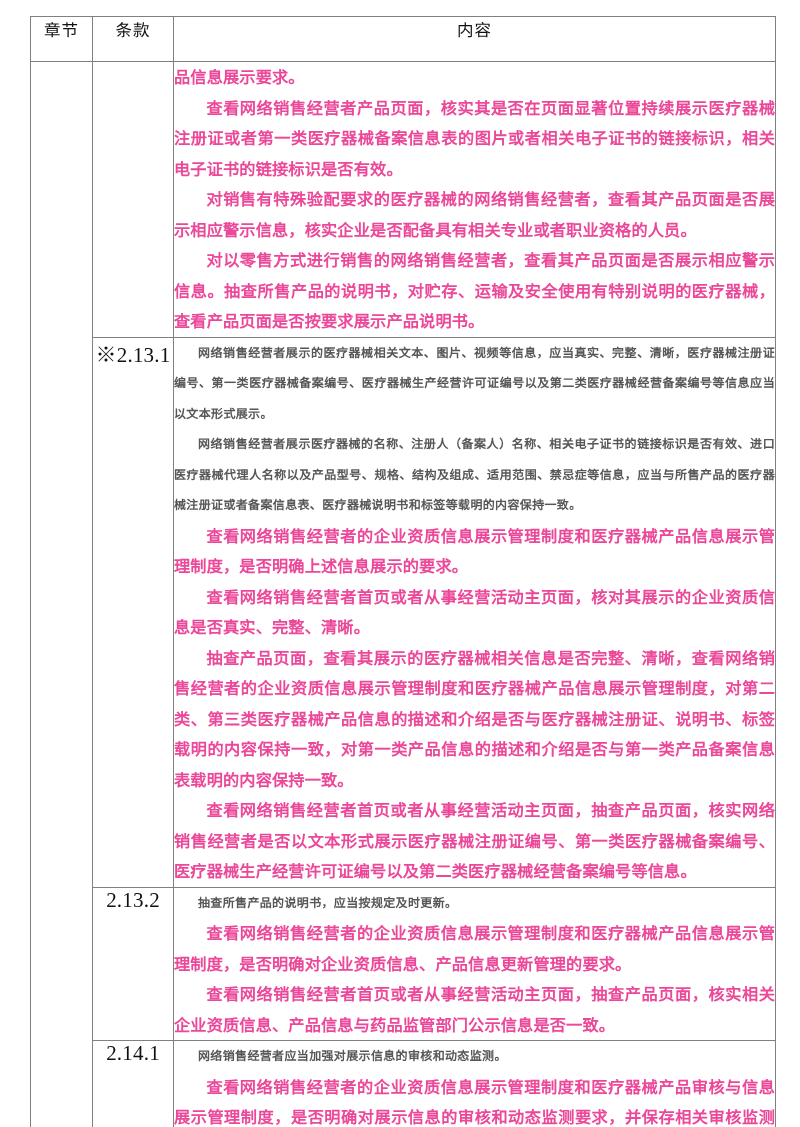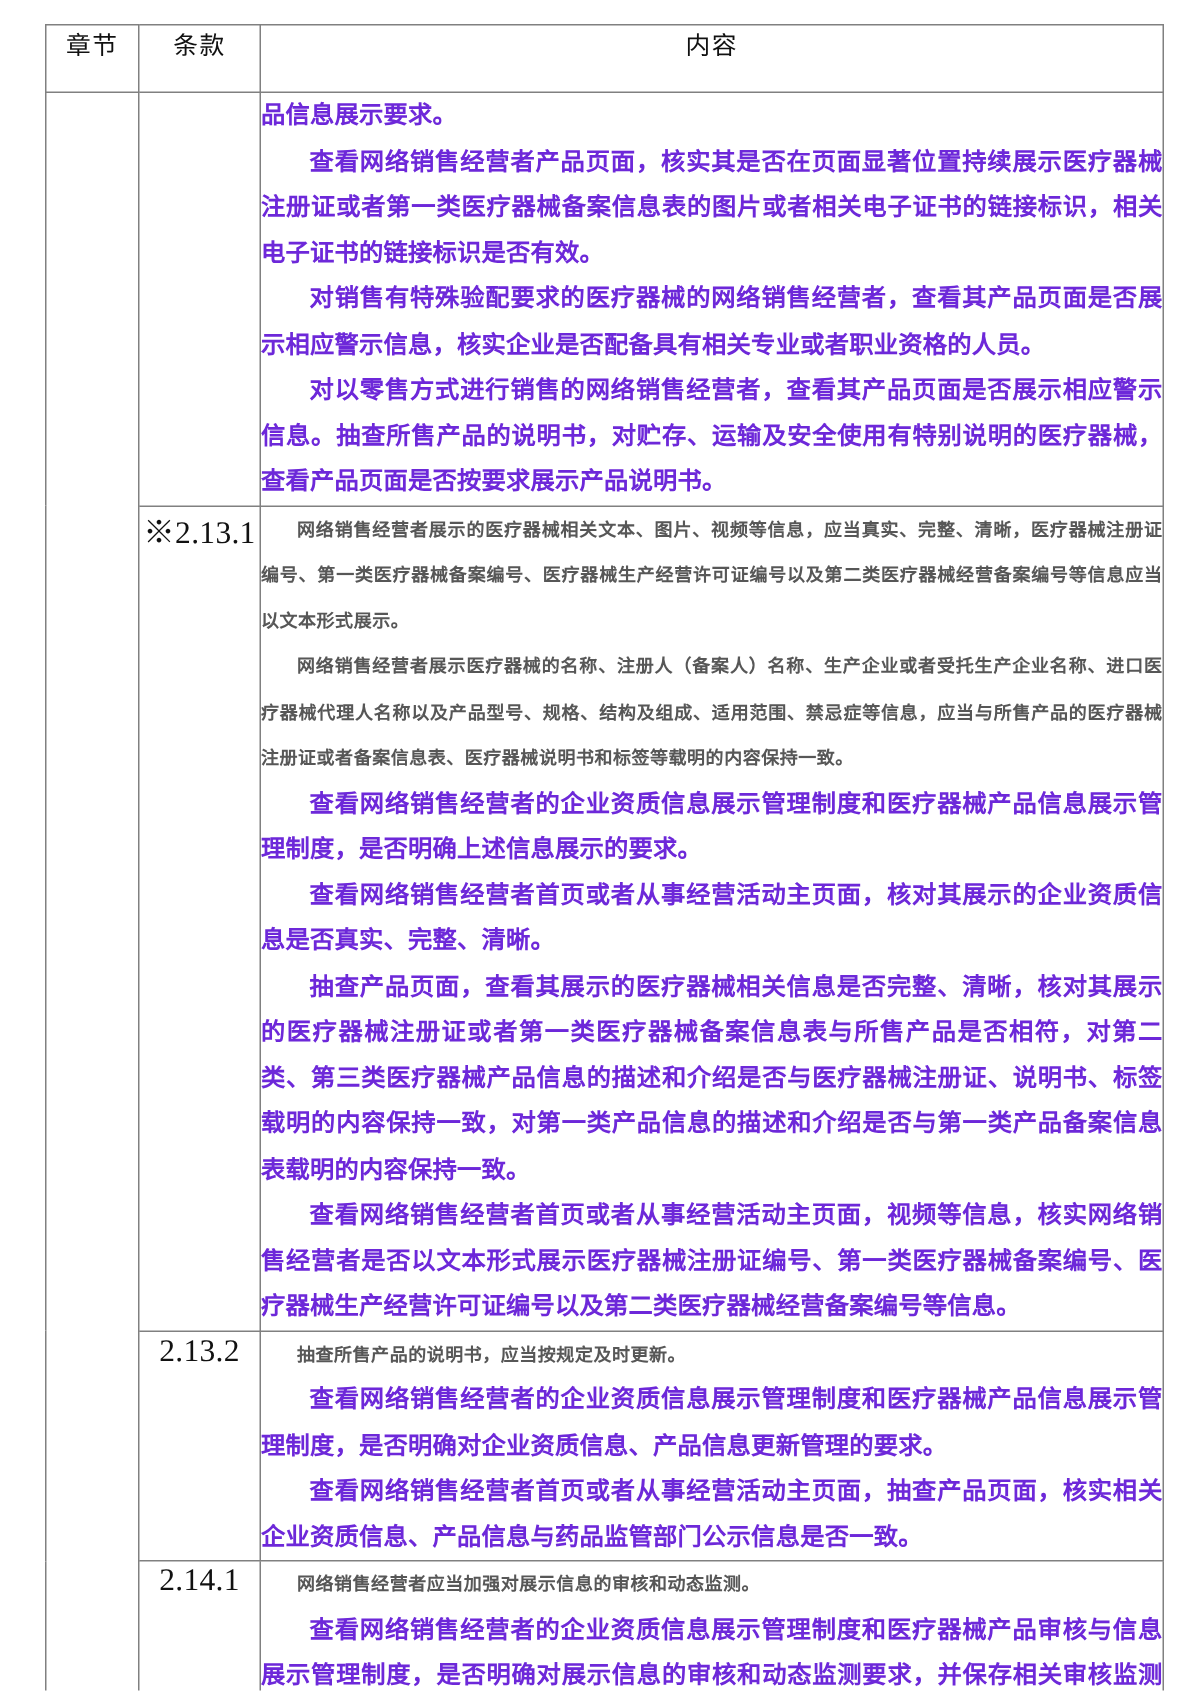--- a/index.html
+++ b/index.html
@@ -94,21 +94,21 @@
     color: #575757;
     letter-spacing: 0.35px;
     font-weight: 700;
   }
 
   
   p.method {
     font-family: "Liberation Sans", "DejaVu Sans", sans-serif;
     font-size: 16.2px;
     line-height: 30.5px;
-    color: #6d28d9;
+    color: #ec4899;
     font-weight: 700;
     letter-spacing: 0.15px;
   }
 
   
   p.cont { text-indent: 0; }
 </style>
 </head>
 <body>
 
@@ -139,25 +139,25 @@
           <p class="para method">查看网络销售经营者产品页面，核实其是否在页面显著位置持续展示医疗器械注册证或者第一类医疗器械备案信息表的图片或者相关电子证书的链接标识，相关电子证书的链接标识是否有效。</p>
           <p class="para method">对销售有特殊验配要求的医疗器械的网络销售经营者，查看其产品页面是否展示相应警示信息，核实企业是否配备具有相关专业或者职业资格的人员。</p>
           <p class="para method">对以零售方式进行销售的网络销售经营者，查看其产品页面是否展示相应警示信息。抽查所售产品的说明书，对贮存、运输及安全使用有特别说明的医疗器械，查看产品页面是否按要求展示产品说明书。</p>
         </td>
       </tr>
 
       <tr>
         <td class="clause-cell">※2.13.1</td>
         <td class="content-cell">
           <p class="para reg">网络销售经营者展示的医疗器械相关文本、图片、视频等信息，应当真实、完整、清晰，医疗器械注册证编号、第一类医疗器械备案编号、医疗器械生产经营许可证编号以及第二类医疗器械经营备案编号等信息应当以文本形式展示。</p>
-          <p class="para reg">网络销售经营者展示医疗器械的名称、注册人（备案人）名称、生产企业或者受托生产企业名称、进口医疗器械代理人名称以及产品型号、规格、结构及组成、适用范围、禁忌症等信息，应当与所售产品的医疗器械注册证或者备案信息表、医疗器械说明书和标签等载明的内容保持一致。</p>
+          <p class="para reg">网络销售经营者展示医疗器械的名称、注册人（备案人）名称、相关电子证书的链接标识是否有效、进口医疗器械代理人名称以及产品型号、规格、结构及组成、适用范围、禁忌症等信息，应当与所售产品的医疗器械注册证或者备案信息表、医疗器械说明书和标签等载明的内容保持一致。</p>
           <p class="para method">查看网络销售经营者的企业资质信息展示管理制度和医疗器械产品信息展示管理制度，是否明确上述信息展示的要求。</p>
           <p class="para method">查看网络销售经营者首页或者从事经营活动主页面，核对其展示的企业资质信息是否真实、完整、清晰。</p>
-          <p class="para method">抽查产品页面，查看其展示的医疗器械相关信息是否完整、清晰，核对其展示的医疗器械注册证或者第一类医疗器械备案信息表与所售产品是否相符，对第二类、第三类医疗器械产品信息的描述和介绍是否与医疗器械注册证、说明书、标签载明的内容保持一致，对第一类产品信息的描述和介绍是否与第一类产品备案信息表载明的内容保持一致。</p>
-          <p class="para method">查看网络销售经营者首页或者从事经营活动主页面，视频等信息，核实网络销售经营者是否以文本形式展示医疗器械注册证编号、第一类医疗器械备案编号、医疗器械生产经营许可证编号以及第二类医疗器械经营备案编号等信息。</p>
+          <p class="para method">抽查产品页面，查看其展示的医疗器械相关信息是否完整、清晰，查看网络销售经营者的企业资质信息展示管理制度和医疗器械产品信息展示管理制度，对第二类、第三类医疗器械产品信息的描述和介绍是否与医疗器械注册证、说明书、标签载明的内容保持一致，对第一类产品信息的描述和介绍是否与第一类产品备案信息表载明的内容保持一致。</p>
+          <p class="para method">查看网络销售经营者首页或者从事经营活动主页面，抽查产品页面，核实网络销售经营者是否以文本形式展示医疗器械注册证编号、第一类医疗器械备案编号、医疗器械生产经营许可证编号以及第二类医疗器械经营备案编号等信息。</p>
         </td>
       </tr>
 
       <tr>
         <td class="clause-cell">2.13.2</td>
         <td class="content-cell">
           <p class="para reg">抽查所售产品的说明书，应当按规定及时更新。</p>
           <p class="para method">查看网络销售经营者的企业资质信息展示管理制度和医疗器械产品信息展示管理制度，是否明确对企业资质信息、产品信息更新管理的要求。</p>
           <p class="para method">查看网络销售经营者首页或者从事经营活动主页面，抽查产品页面，核实相关企业资质信息、产品信息与药品监管部门公示信息是否一致。</p>
         </td>

